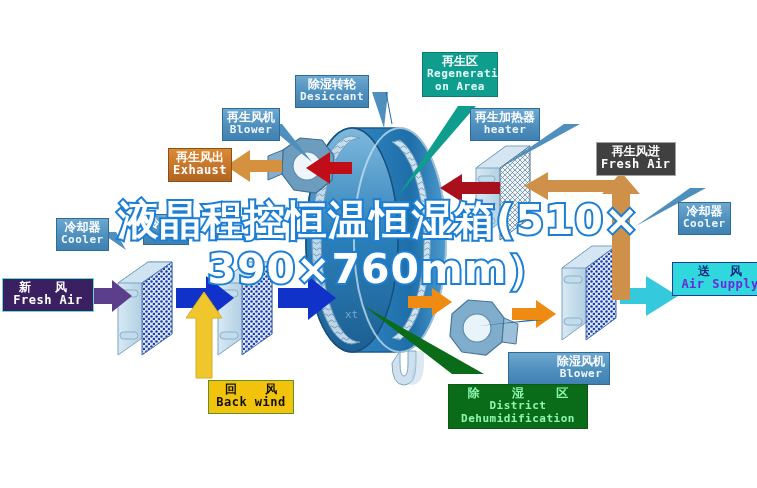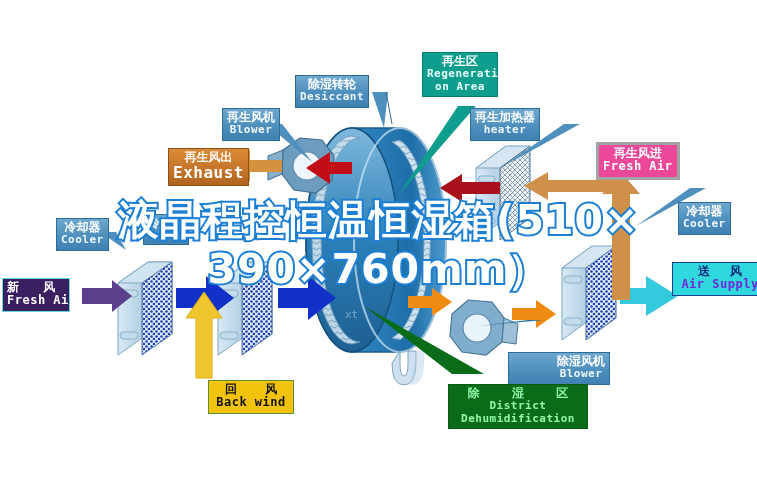--- a/index.html
+++ b/index.html
@@ -15,34 +15,34 @@
   
   .blue{background:linear-gradient(180deg,#6da8cf 0%,#4e8fbd 55%,#3f81b2 100%);
         border:1px solid #2e6b96;color:#ffffff;margin-top:20px;}
   .blue .cn{font-size:12px;color:#fff;}
   .blue .en{font-size:11px;color:#eef6fb;}
 
   
   .orange{background:linear-gradient(180deg,#d98a34 0%,#c4732a 60%,#b0651f 100%);
           border:1px solid #8c4f17;color:#fff;}
   .orange .cn{font-size:12px;color:#fff;}
-  .orange .en{font-size:16px;color:#fff;}
+  .orange .en{font-size:12px;color:#fff;}
 
   
   .teal{background:#0f9e8e;border:1px solid #0a7d70;color:#fff;}
   .teal .cn{font-size:12px;color:#fff;}
   .teal .en{font-size:11px;color:#e6fffb;}
 
   
   .purple{background:#3a2060;border:1px solid #62dcd8;color:#fff;}
   .purple .cn{font-size:12px;color:#fff;letter-spacing:10px;}
   .purple .en{font-size:12px;color:#fff;}
 
   
-  .purple2{background:#ec4899;border:3px solid #a3a3a3;color:#fff;}
+  .purple2{background:#404040;border:1px solid #a3a3a3;color:#fff;}
   .purple2 .cn{font-size:12px;color:#fff;}
   .purple2 .en{font-size:12px;color:#fff;}
 
   
   .yellow{background:#f2c30d;border:1px solid #5f8f2a;color:#111;margin-left:48px;}
   .yellow .cn{font-size:12px;color:#111;letter-spacing:12px;text-indent:12px;}
   .yellow .en{font-size:12px;color:#111;}
 
   
   .green{background:#0a6b18;border:1px solid #0a5a14;color:#7ef4a0;}
@@ -282,21 +282,21 @@
 
   <div class="lbl blue" style="left:143px;top:194px;padding-bottom:14px;">
     <span class="cn">冷却器</span>
   </div>
 
   <div class="lbl blue" style="left:678px;top:182px;">
     <span class="cn">冷却器</span>
     <span class="en">Cooler</span>
   </div>
 
-  <div class="lbl purple" style="left:2px;top:278px;width:68px;">
+  <div class="lbl purple" style="left:2px;top:278px;width:92px;">
     <span class="cn">新 风</span>
     <span class="en">Fresh Air</span>
   </div>
 
   <div class="lbl yellow" style="left:160px;top:380px;width:86px;">
     <span class="cn">回 风</span>
     <span class="en">Back wind</span>
   </div>
 
   <div class="lbl blue" style="left:508px;top:332px;padding-left:48px;">

